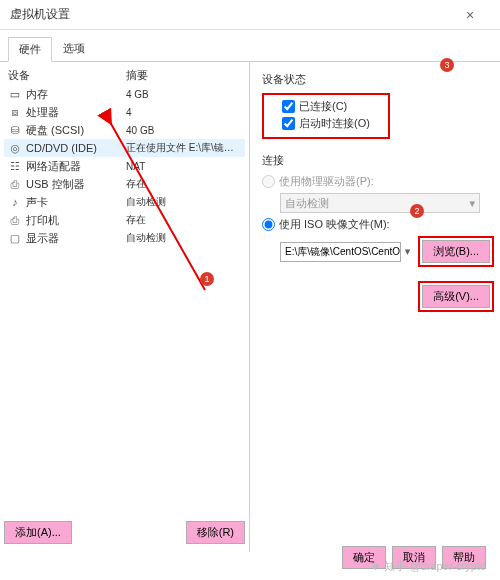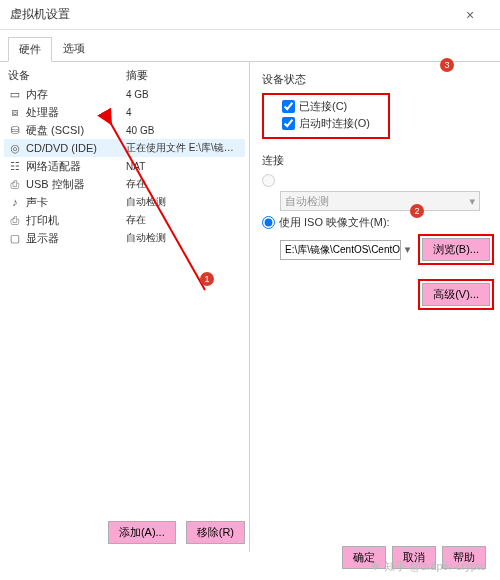--- a/index.html
+++ b/index.html
@@ -13,21 +13,21 @@
 .content { display: flex; height: 490px; }
 .left-panel { width: 250px; border-right: 1px solid #d0d0d0; display: flex; flex-direction: column; padding: 0 4px; }
 .hw-header { display: flex; padding: 6px 4px 2px 4px; color: #333; font-size: 11px; }
 .hw-header .c1 { width: 118px; }
 .hw-list { flex: 1; overflow: auto; }
 .hw-row { display: flex; align-items: center; padding: 2px 4px; height: 18px; cursor: pointer; }
 .hw-row.selected { background: #e5f3ff; }
 .hw-row .icon { width: 14px; height: 14px; display: flex; align-items: center; justify-content: center; color: #555; margin-right: 4px; }
 .hw-row .name { width: 100px; color: #333; white-space: nowrap; overflow: hidden; text-overflow: ellipsis; }
 .hw-row .summary { flex: 1; color: #333; white-space: nowrap; overflow: hidden; text-overflow: ellipsis; font-size: 10px; }
-.left-buttons { display: flex; justify-content: flex-end; gap: 10px; padding: 8px 0; }
+.left-buttons { display: flex; justify-content: space-between; gap: 10px; padding: 8px 0; }
 .btn { border: 1px solid #adadad; background: #f9a8d4; padding: 3px 10px; font-size: 11px; cursor: pointer; }
 .right-panel { flex: 1; padding: 10px 12px; position: relative; }
 .group-title { color: #333; margin-bottom: 6px; }
 .red-box { border: 2px solid #e60000; padding: 2px 6px 4px 6px; display: inline-block; margin-bottom: 10px; }
 .chk-row { display: flex; align-items: center; margin: 2px 12px; color: #333; }
 .chk-row input { margin-right: 4px; }
 .conn-group { margin-top: 4px; }
 .radio-row { display: flex; align-items: center; margin: 4px 0; color: #333; }
 .radio-row input { margin-right: 4px; }
 .radio-row.disabled { color: #999; }
@@ -128,20 +128,21 @@
       <label class="chk-row">
         <input type="checkbox" checked="" style="">
         <span>启动时连接(O)</span>
       </label>
     </div>
 
     <div class="conn-group">
       <div class="group-title">连接</div>
       <label class="radio-row disabled">
         <input type="radio" name="conn" disabled="" style="">
+        <span>使用物理驱动器(P):</span>
       </label>
       <div class="select-dis">
         <span>自动检测</span>
         <span>▾</span>
       </div>
       <label class="radio-row">
         <input type="radio" name="conn" checked="" style="">
         <span>使用 ISO 映像文件(M):</span>
       </label>
       <div class="iso-row">

